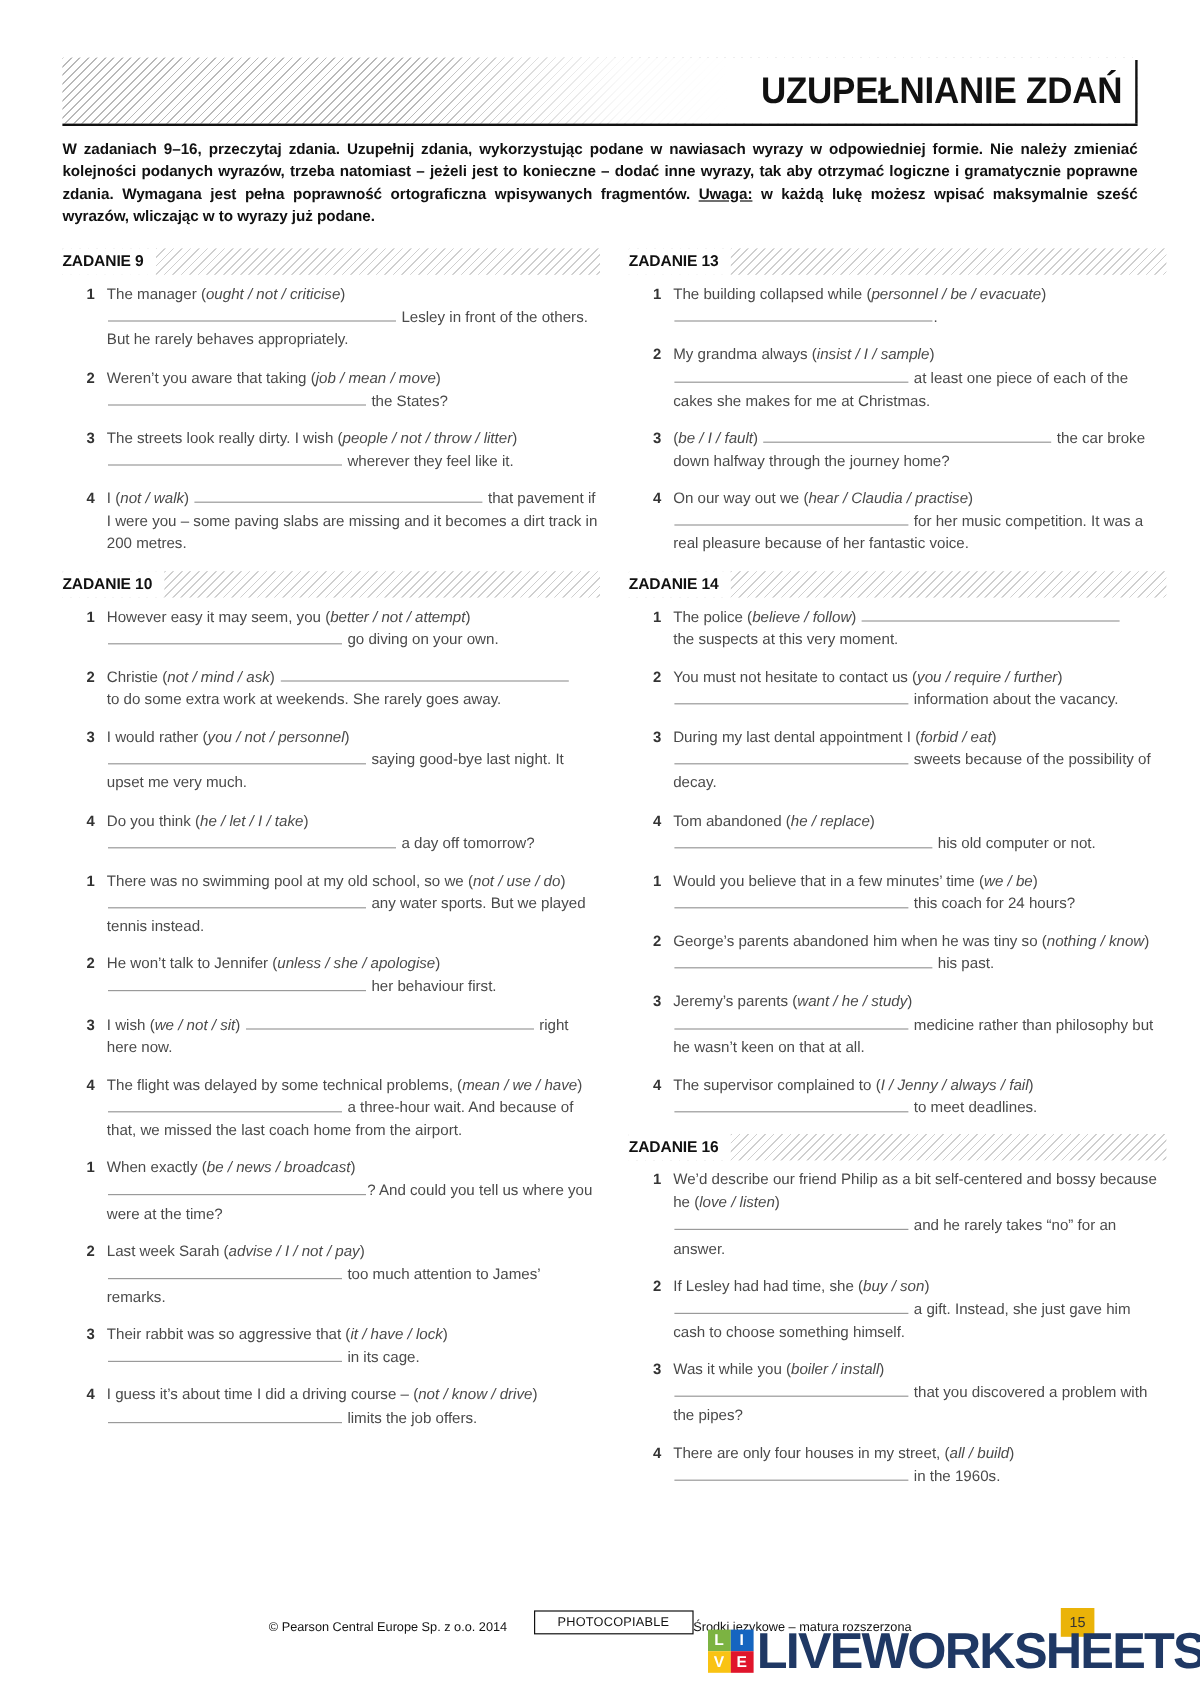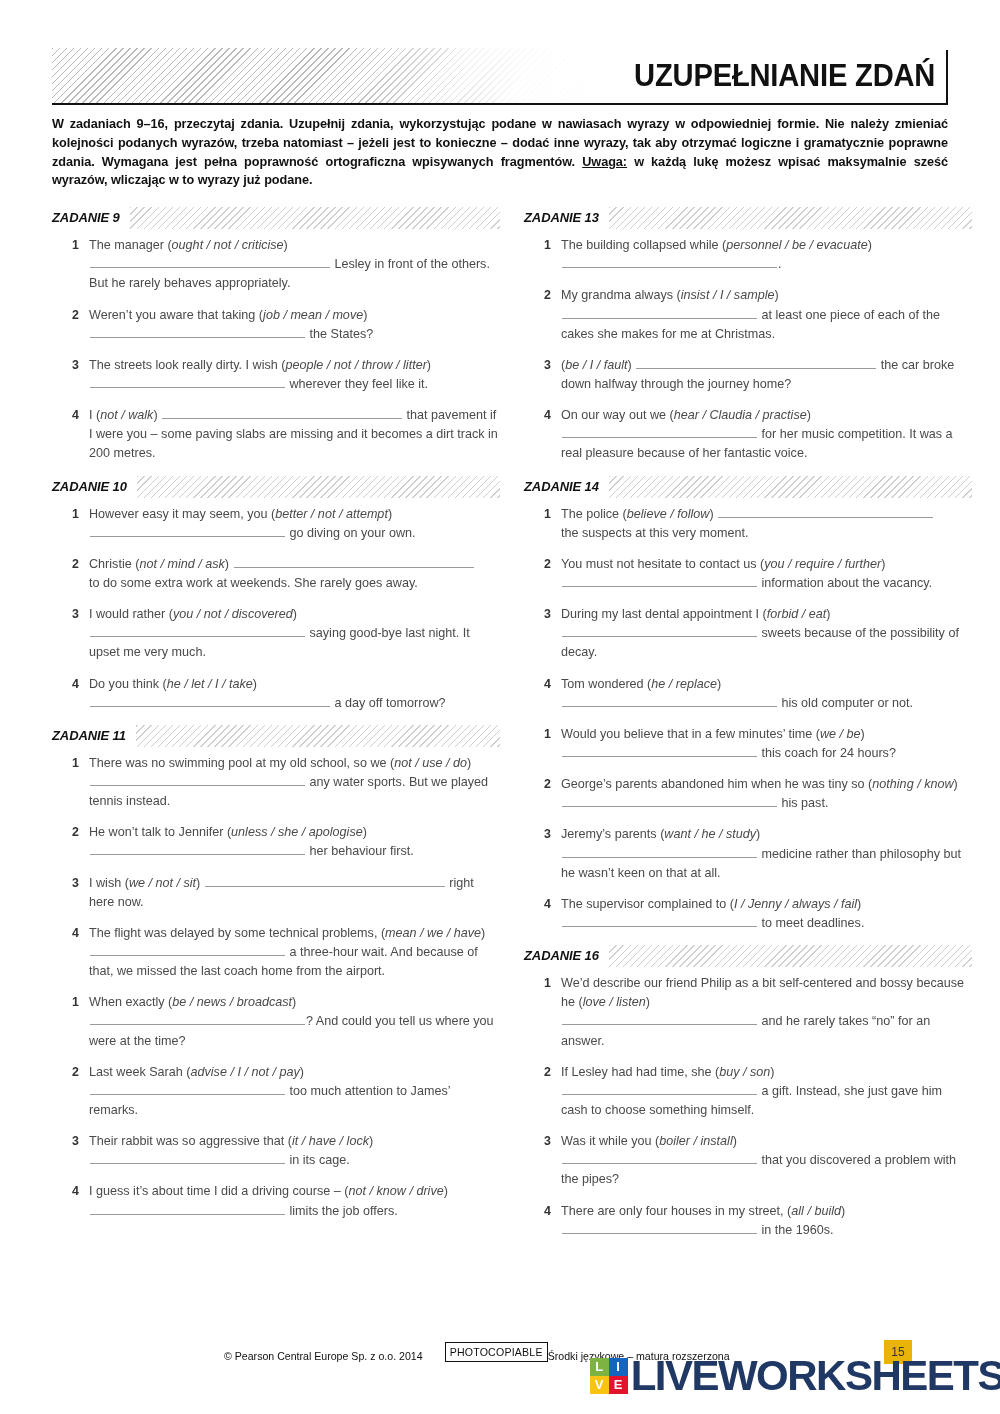--- a/index.html
+++ b/index.html
@@ -85,21 +85,20 @@
   
   .task { margin-bottom: 6px; }
   .task-bar {
     position: relative;
     height: 22px;
     background-image:
       repeating-linear-gradient(135deg, #cfcfcf 0px, #cfcfcf 1px, #ffffff 1px, #ffffff 5px);
     display: flex;
     align-items: center;
     margin-bottom: 7px;
-    font-style: italic;
   }
   .task-bar-label {
     background: #ffffff;
     color: #111;
     font-size: 13px;
     font-weight: bold;
     padding-right: 10px;
     line-height: 22px;
     letter-spacing: -0.1px;
     position: relative;
@@ -149,21 +148,21 @@
     display: flex;
     align-items: flex-end;
     font-size: 10.6px;
     color: #111;
     padding-left: 172px;
     height: 20px;
   }
   .copyright { white-space: nowrap; }
   .photocopiable {
     border: 1px solid #111;
-    padding: 3px 4px;
+    padding: 3px 19px;
     margin-left: 22px;
     font-size: 10.6px;
     letter-spacing: 0.2px;
     white-space: nowrap;
   }
   .footer-section {
     white-space: nowrap;
   }
   .page-badge {
     position: absolute;
@@ -263,33 +262,30 @@
           <div class="item">
             <div class="item-num">1</div>
             <div class="item-body"><span>However easy it may seem, you (</span><i>better / not / attempt</i><span>) </span><br><span class="blank b-md"></span><span> go diving on your own.</span></div>
           </div>
           <div class="item">
             <div class="item-num">2</div>
             <div class="item-body"><span>Christie (</span><i>not / mind / ask</i><span>) </span><span class="blank b-xl"></span><br><span> to do some extra work at weekends. She rarely goes away.</span></div>
           </div>
           <div class="item">
             <div class="item-num">3</div>
-            <div class="item-body"><span>I would rather (</span><i>you / not / discovered</i><span>) </span><br><span class="blank b-lg"></span><span> saying good-bye last night. It upset me very much.</span></div>
+            <div class="item-body"><span>I would rather (</span><i>you / not / personnel</i><span>) </span><br><span class="blank b-lg"></span><span> saying good-bye last night. It upset me very much.</span></div>
           </div>
           <div class="item">
             <div class="item-num">4</div>
             <div class="item-body"><span>Do you think (</span><i>he / let / I / take</i><span>) </span><br><span class="blank b-xl"></span><span> a day off tomorrow?</span></div>
           </div>
         </div>
       </div>
 
       <div class="task">
-        <div class="task-bar">
-          <span class="task-bar-label">ZADANIE 11</span>
-        </div>
         <div class="items">
           <div class="item">
             <div class="item-num">1</div>
             <div class="item-body"><span>There was no swimming pool at my old school, so we (</span><i>not / use / do</i><span>) </span><span class="blank b-lg"></span><span> any water sports. But we played tennis instead.</span></div>
           </div>
           <div class="item">
             <div class="item-num">2</div>
             <div class="item-body"><span>He won’t talk to Jennifer (</span><i>unless / she / apologise</i><span>) </span><br><span class="blank b-lg"></span><span> her behaviour first.</span></div>
           </div>
           <div class="item">
@@ -364,21 +360,21 @@
           <div class="item">
             <div class="item-num">2</div>
             <div class="item-body"><span>You must not hesitate to contact us (</span><i>you / require / further</i><span>) </span><br><span class="blank b-md"></span><span> information about the vacancy.</span></div>
           </div>
           <div class="item">
             <div class="item-num">3</div>
             <div class="item-body"><span>During my last dental appointment I (</span><i>forbid / eat</i><span>) </span><br><span class="blank b-md"></span><span> sweets because of the possibility of decay.</span></div>
           </div>
           <div class="item">
             <div class="item-num">4</div>
-            <div class="item-body"><span>Tom wondered (</span><i>he / replace</i><span>) </span><br><span class="blank b-lg"></span><span> his old computer or not.</span></div>
+            <div class="item-body"><span>Tom abandoned (</span><i>he / replace</i><span>) </span><br><span class="blank b-lg"></span><span> his old computer or not.</span></div>
           </div>
         </div>
       </div>
 
       <div class="task">
         <div class="items">
           <div class="item">
             <div class="item-num">1</div>
             <div class="item-body"><span>Would you believe that in a few minutes’ time (</span><i>we / be</i><span>) </span><br><span class="blank b-md"></span><span> this coach for 24 hours?</span></div>
           </div>

